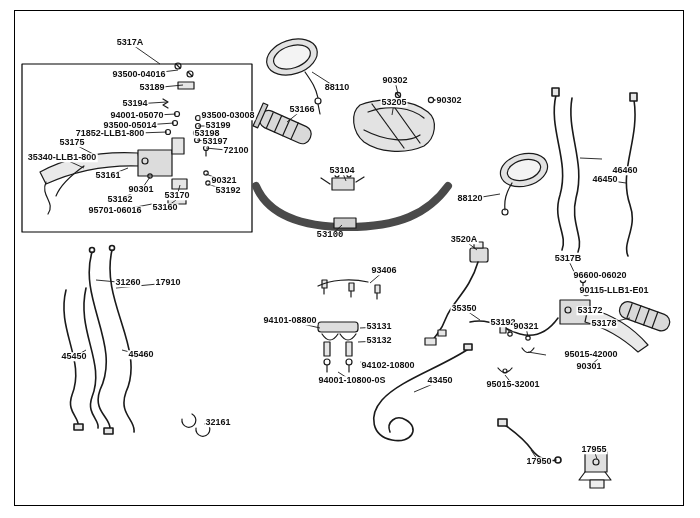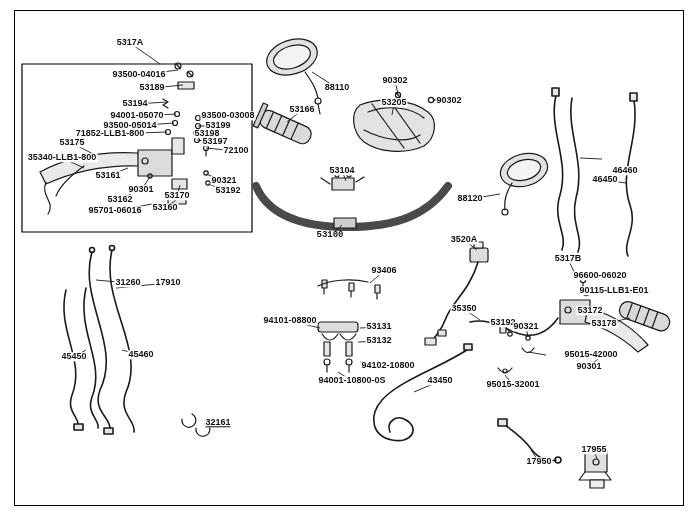--- a/index.html
+++ b/index.html
@@ -314,18 +314,18 @@
     <div class="part-label" style="left: 128px; top: 283px;">31260</div>
     <div class="part-label" style="left: 168px; top: 283px;">17910</div>
     <div class="part-label" style="left: 384px; top: 271px;">93406</div>
     <div class="part-label" style="left: 290px; top: 321px;">94101-08800</div>
     <div class="part-label" style="left: 379px; top: 327px;">53131</div>
     <div class="part-label" style="left: 379px; top: 341px;">53132</div>
     <div class="part-label" style="left: 388px; top: 366px;">94102-10800</div>
     <div class="part-label" style="left: 352px; top: 381px;">94001-10800-0S</div>
     <div class="part-label" style="left: 74px; top: 357px;">45450</div>
     <div class="part-label" style="left: 141px; top: 355px;">45460</div>
-    <div class="part-label" style="left: 218px; top: 423px; text-decoration: underline;">32161</div>
+    <div class="part-label" style="left: 218px; top: 423px;">32161</div>
     <div class="part-label" style="left: 440px; top: 381px;">43450</div>
     <div class="part-label" style="left: 513px; top: 385px;">95015-32001</div>
     <div class="part-label" style="left: 539px; top: 462px;">17950</div>
     <div class="part-label" style="left: 594px; top: 450px;">17955</div>
   </div>
 
 </body></html>

